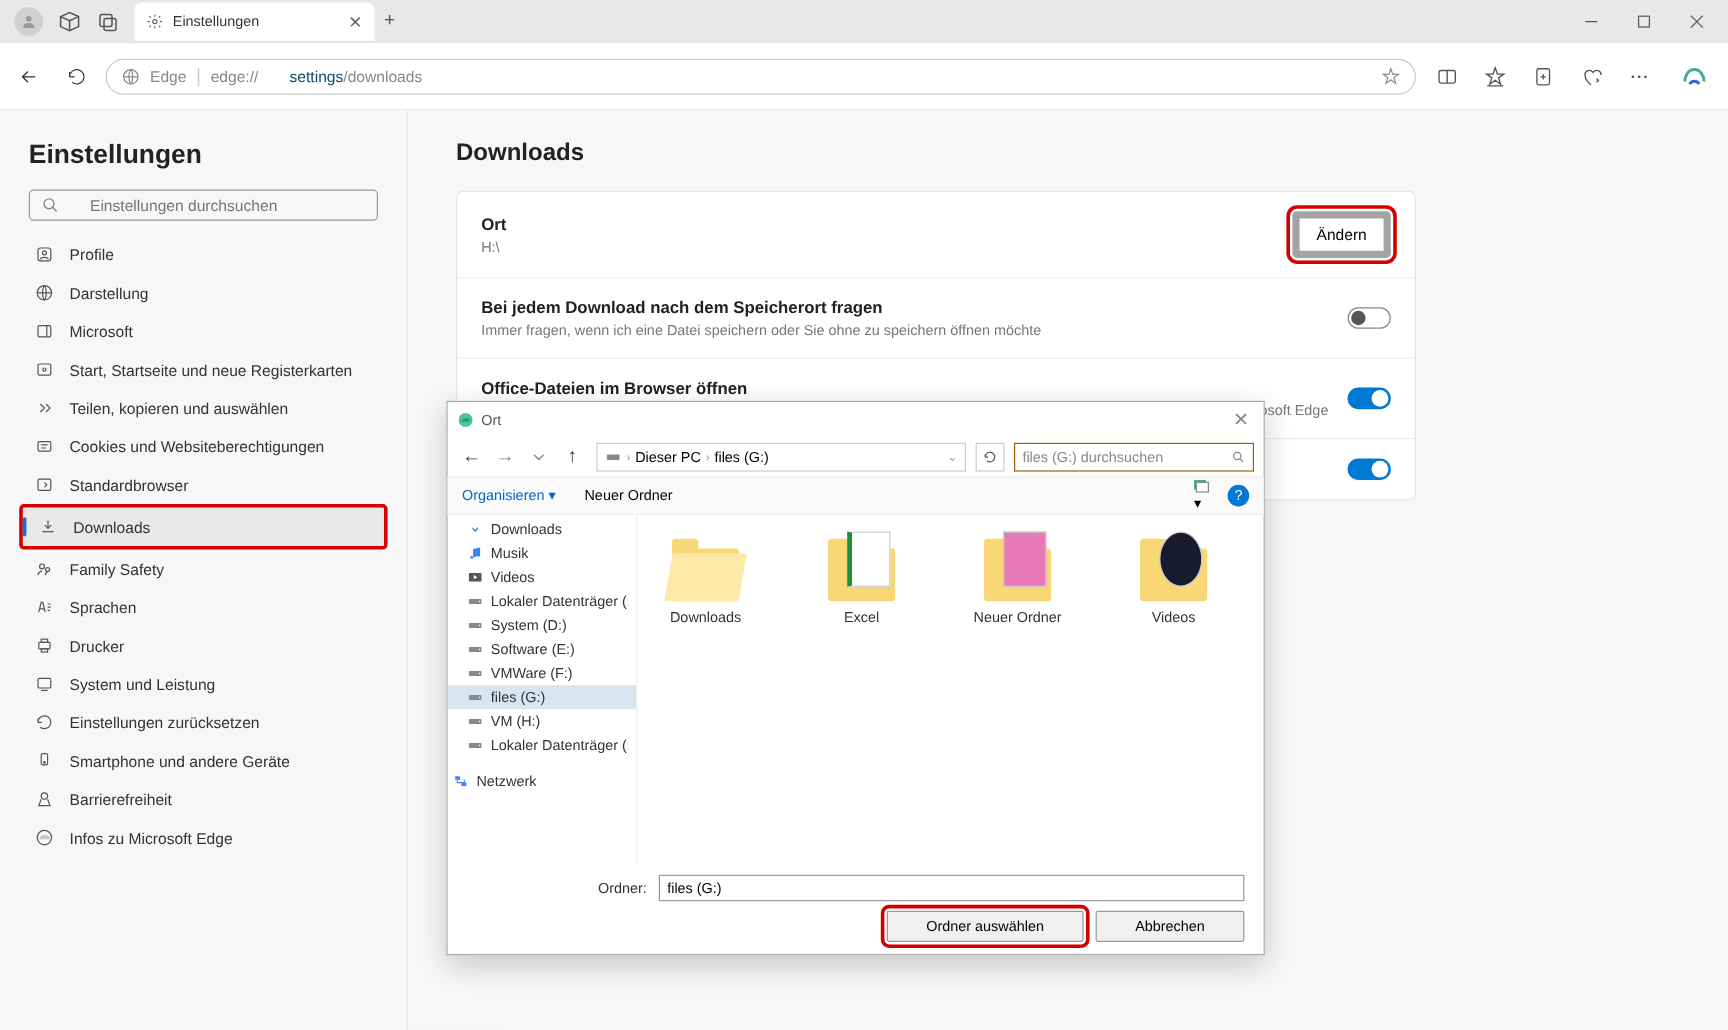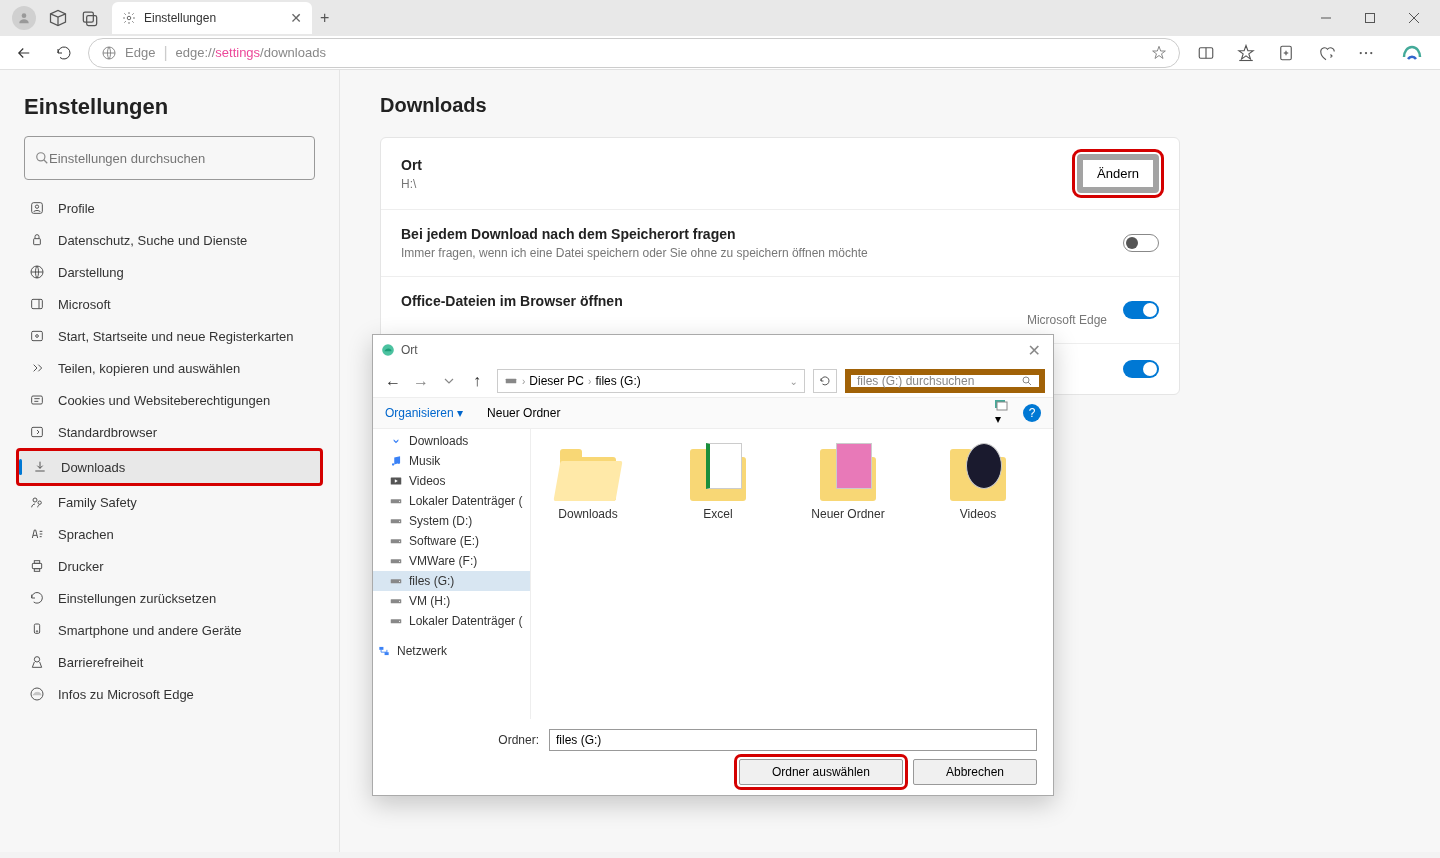--- a/index.html
+++ b/index.html
@@ -11,40 +11,40 @@
 .profile-circle { width: 24px; height: 24px; border-radius: 50%; background: #d0d0d0; display: flex; align-items: center; justify-content: center; color: #888; }
 .workspace-icon, .tabactions-icon { width: 20px; height: 20px; color: #555; }
 .tab { margin-left: 12px; height: 32px; background: #fff; border-radius: 6px 6px 0 0; display: flex; align-items: center; padding: 0 10px; gap: 8px; min-width: 200px; }
 .tab-title { font-size: 12px; color: #333; flex: 1; }
 .tab-close { color: #666; font-size: 14px; cursor: pointer; }
 .new-tab { margin-left: 8px; color: #555; font-size: 16px; }
 .window-controls { margin-left: auto; display: flex; }
 .window-controls div { width: 44px; height: 36px; display: flex; align-items: center; justify-content: center; color: #555; }
 
 
-.toolbar { height: 34px; background: #fff; display: flex; align-items: center; padding: 0 8px; gap: 8px; border-bottom: 1px solid #e0e0e0; }
+.toolbar { height: 56px; background: #fff; display: flex; align-items: center; padding: 0 8px; gap: 8px; border-bottom: 1px solid #e0e0e0; }
 .nav-btn { width: 32px; height: 32px; display: flex; align-items: center; justify-content: center; color: #555; border-radius: 4px; }
 .addressbar { flex: 1; height: 30px; background: #fff; border: 1px solid #ccc; border-radius: 15px; display: flex; align-items: center; padding: 0 12px; gap: 8px; }
 .addr-icon { color: #888; }
 .addr-prefix { color: #888; font-size: 13px; }
 .addr-sep { color: #ccc; }
 .addr-url { color: #888; font-size: 13px; }
-.addr-url .dark { color: #ec4899; }
+.addr-url .dark { color: #0c4a6e; margin-left: 26px; }
 .addr-star { margin-left: auto; color: #888; }
 .toolbar-icons { display: flex; gap: 4px; }
 .toolbar-icons div { width: 36px; height: 32px; display: flex; align-items: center; justify-content: center; color: #555; }
 .copilot-icon { width: 24px; height: 24px; margin-left: 8px; margin-right: 8px; }
 
 
 .main { display: flex; height: calc(100% - 76px); background: #f7f7f7; }
 
 
 .sidebar { width: 340px; background: #f7f7f7; padding: 24px 16px; border-right: 1px solid #e5e5e5; }
 .sidebar h1 { font-size: 22px; font-weight: 600; color: #222; margin-bottom: 16px; margin-left: 8px; }
-.search-box { height: 44px; border: 1px solid #999; border-radius: 4px; display: flex; align-items: center; padding: 0 10px; gap: 0; margin: 0 8px 12px 8px; }
+.search-box { height: 26px; border: 1px solid #999; border-radius: 4px; display: flex; align-items: center; padding: 0 10px; gap: 26px; margin: 0 8px 12px 8px; }
 .search-box input { border: none; outline: none; background: transparent; flex: 1; font-size: 13px; color: #555; }
 .sidebar-list { list-style: none; }
 .sidebar-item { display: flex; align-items: center; gap: 12px; padding: 8px 12px; font-size: 13px; color: #333; border-radius: 4px; position: relative; }
 .sidebar-item.selected { background: #e8e8e8; }
 .sidebar-item.selected::before { content: ''; position: absolute; left: 0; top: 8px; bottom: 8px; width: 3px; background: #0078d4; border-radius: 2px; }
 .sidebar-item .icon { width: 18px; display: flex; justify-content: center; color: #555; }
 .sidebar-item.highlighted { border: 3px solid #d40000; }
 
 
 .content { flex: 1; padding: 24px 40px; position: relative; }
@@ -66,21 +66,21 @@
 
 .dialog { position: absolute; left: 372px; top: 334px; width: 682px; background: #fff; border: 1px solid #aaa; box-shadow: 0 8px 24px rgba(0,0,0,0.2); }
 .dlg-title { height: 30px; display: flex; align-items: center; padding: 0 8px; font-size: 12px; color: #555; gap: 6px; }
 .dlg-title .close { margin-left: auto; color: #888; font-size: 16px; cursor: pointer; padding: 4px; }
 .dlg-nav { height: 32px; display: flex; align-items: center; padding: 0 8px; gap: 4px; }
 .dlg-nav-btn { width: 24px; height: 24px; display: flex; align-items: center; justify-content: center; color: #888; }
 .dlg-nav-btn.enabled { color: #333; }
 .breadcrumb { flex: 1; height: 24px; border: 1px solid #ccc; display: flex; align-items: center; padding: 0 6px; font-size: 12px; gap: 4px; margin: 0 4px; }
 .breadcrumb .chev { color: #999; font-size: 10px; }
 .dlg-refresh { width: 24px; height: 24px; border: 1px solid #ccc; display: flex; align-items: center; justify-content: center; color: #555; }
-.dlg-search { width: 200px; height: 24px; border: 6px solid #a16207; display: flex; align-items: center; padding: 0 6px; font-size: 12px; color: #888; margin-left: 4px; }
+.dlg-search { width: 200px; height: 24px; border: 1px solid #a16207; display: flex; align-items: center; padding: 0 6px; font-size: 12px; color: #888; margin-left: 4px; }
 .dlg-search .sicon { margin-left: auto; }
 .dlg-toolbar { height: 32px; display: flex; align-items: center; padding: 0 12px; gap: 24px; font-size: 12px; background: #fafafa; border-top: 1px solid #eee; border-bottom: 1px solid #eee; }
 .dlg-toolbar .org { color: #0066cc; }
 .dlg-toolbar .right { margin-left: auto; display: flex; align-items: center; gap: 12px; }
 .dlg-help { width: 18px; height: 18px; border-radius: 50%; background: #0078d4; color: #fff; display: flex; align-items: center; justify-content: center; font-size: 12px; }
 .dlg-body { display: flex; height: 290px; }
 .dlg-tree { width: 158px; border-right: 1px solid #eee; overflow-y: scroll; font-size: 12px; padding: 2px 0; }
 .tree-item { display: flex; align-items: center; gap: 6px; padding: 3px 4px 3px 16px; color: #333; white-space: nowrap; overflow: hidden; }
 .tree-item.sel { background: #d8e6f2; }
 .tree-item .ticon { width: 14px; display: flex; justify-content: center; flex-shrink: 0; }
@@ -238,29 +238,20 @@
               <rect x="4" y="4" width="16" height="16" rx="3"></rect>
               <circle cx="12" cy="10" r="2.5"></circle>
               <path d="M7 18c1-3 9-3 10 0"></path>
             </svg>
           </span>
           <span>Profile</span>
         </li>
         <li class="sidebar-item">
           <span class="icon">
             <svg width="16" height="16" viewBox="0 0 24 24" fill="none" stroke="#555" stroke-width="1.5">
-              <rect x="7" y="10" width="10" height="9" rx="1"></rect>
-              <path d="M9 10V7a3 3 0 0 1 6 0v3"></path>
-            </svg>
-          </span>
-          <span>Datenschutz, Suche und Dienste</span>
-        </li>
-        <li class="sidebar-item">
-          <span class="icon">
-            <svg width="16" height="16" viewBox="0 0 24 24" fill="none" stroke="#555" stroke-width="1.5">
               <circle cx="12" cy="12" r="9"></circle>
               <path d="M12 3c3 3 3 15 0 18M12 3c-3 3-3 15 0 18M3 12h18"></path>
             </svg>
           </span>
           <span>Darstellung</span>
         </li>
         <li class="sidebar-item">
           <span class="icon">
             <svg width="16" height="16" viewBox="0 0 24 24" fill="none" stroke="#555" stroke-width="1.5">
               <rect x="4" y="5" width="16" height="14" rx="2"></rect>
@@ -333,20 +324,29 @@
         </li>
         <li class="sidebar-item">
           <span class="icon">
             <svg width="16" height="16" viewBox="0 0 24 24" fill="none" stroke="#555" stroke-width="1.5">
               <rect x="5" y="8" width="14" height="8" rx="1"></rect>
               <rect x="8" y="4" width="8" height="4"></rect>
               <rect x="8" y="16" width="8" height="4"></rect>
             </svg>
           </span>
           <span>Drucker</span>
+        </li>
+        <li class="sidebar-item">
+          <span class="icon">
+            <svg width="16" height="16" viewBox="0 0 24 24" fill="none" stroke="#555" stroke-width="1.5">
+              <rect x="4" y="5" width="16" height="12" rx="2"></rect>
+              <line x1="8" y1="20" x2="16" y2="20"></line>
+            </svg>
+          </span>
+          <span>System und Leistung</span>
         </li>
         <li class="sidebar-item">
           <span class="icon">
             <svg width="16" height="16" viewBox="0 0 24 24" fill="none" stroke="#555" stroke-width="1.5">
               <path d="M4 12a8 8 0 1 1 3 6M4 12V7M4 12h5"></path>
             </svg>
           </span>
           <span>Einstellungen zurücksetzen</span>
         </li>
         <li class="sidebar-item">

